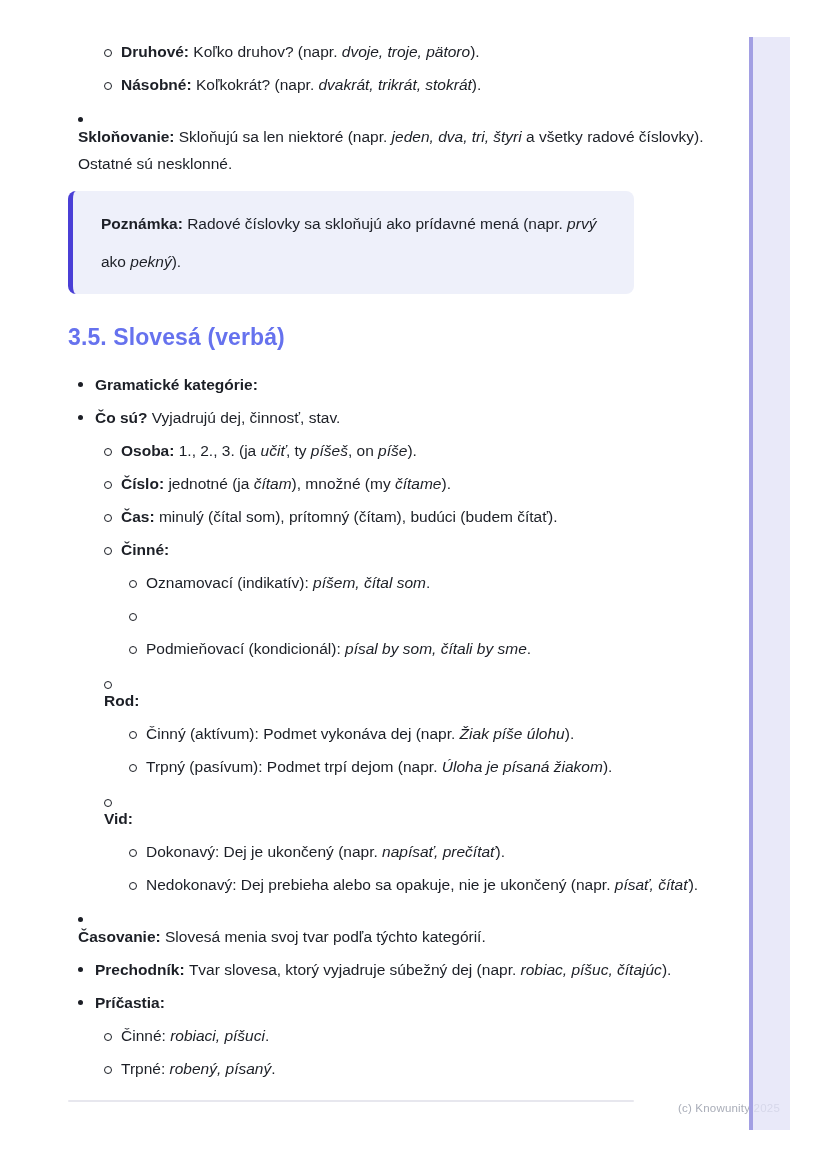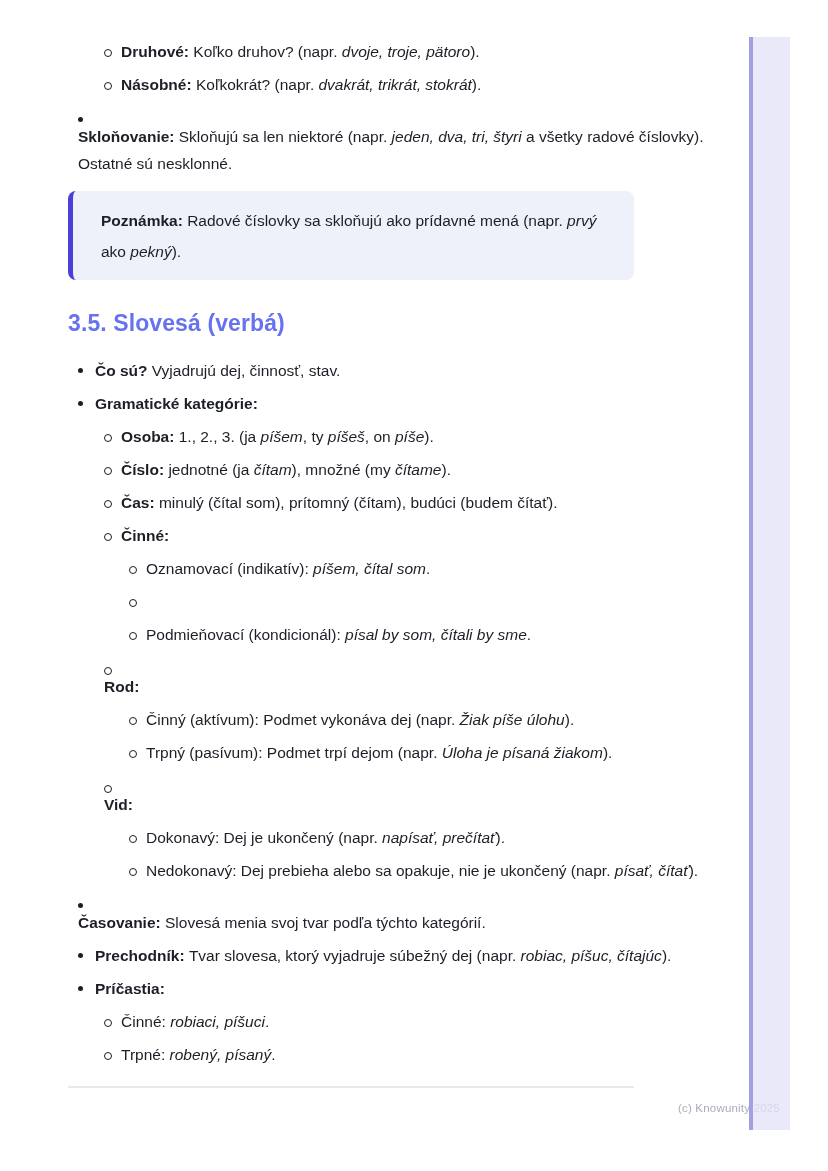--- a/index.html
+++ b/index.html
@@ -30,21 +30,21 @@
     content:"";position:absolute;left:0;top:10.5px;width:6px;height:6px;
     border-radius:50%;border:1.4px solid var(--text);background:transparent;
   }
   .txt{flex:1 1 auto;}
   .txt .b{font-weight:700;}
   .txt .i{font-style:italic;}
   
   .note{
     width:566px;margin:14px 0 30px 0;background:var(--note_bg);
     border-left:5px solid var(--note_border);border-radius:8px;
-    padding:14px 28px 13px 28px;line-height:31px;
+    padding:14px 28px 13px 28px;line-height:38px;
   }
   .note .b{font-weight:700;}
   .note .i{font-style:italic;}
   
   h2.section{
     color:var(--heading);font-size:23px;font-weight:700;
     margin:0 0 20px 0;letter-spacing:0.1px;
   }
   
   .divider{width:566px;height:2px;background:var(--divider);margin-top:18px;border-radius:1px;}
@@ -82,29 +82,29 @@
 
   <div class="note">
     <span><span class="txt"><span class="b">Poznámka: </span><span>Radové číslovky sa skloňujú ako prídavné mená (napr. </span><span class="i">prvý</span><span> ako </span><span class="i">pekný</span><span>).</span></span></span>
   </div>
 
   <h2 class="section">3.5. Slovesá (verbá)</h2>
 
   <div>
       <div class="li lv1">
         <span class="bullet solid"></span>
-        <span class="txt"><span class="b">Čo sú? </span><span>Vyjadrujú dej, činnosť, stav.</span></span>
+        <span class="txt"><span class="b">Gramatické kategórie:</span></span>
       </div>
       <div class="li lv1">
         <span class="bullet solid"></span>
-        <span class="txt"><span class="b">Gramatické kategórie:</span></span>
+        <span class="txt"><span class="b">Čo sú? </span><span>Vyjadrujú dej, činnosť, stav.</span></span>
       </div>
       <div class="li lv2">
         <span class="bullet hollow"></span>
-        <span class="txt"><span class="b">Osoba: </span><span>1., 2., 3. (ja </span><span class="i">píšem</span><span>, ty </span><span class="i">píšeš</span><span>, on </span><span class="i">píše</span><span>).</span></span>
+        <span class="txt"><span class="b">Osoba: </span><span>1., 2., 3. (ja </span><span class="i">učiť</span><span>, ty </span><span class="i">píšeš</span><span>, on </span><span class="i">píše</span><span>).</span></span>
       </div>
       <div class="li lv2">
         <span class="bullet hollow"></span>
         <span class="txt"><span class="b">Číslo: </span><span>jednotné (ja </span><span class="i">čítam</span><span>), množné (my </span><span class="i">čítame</span><span>).</span></span>
       </div>
       <div class="li lv2">
         <span class="bullet hollow"></span>
         <span class="txt"><span class="b">Čas: </span><span>minulý (čítal som), prítomný (čítam), budúci (budem čítať).</span></span>
       </div>
       <div class="li lv2">

